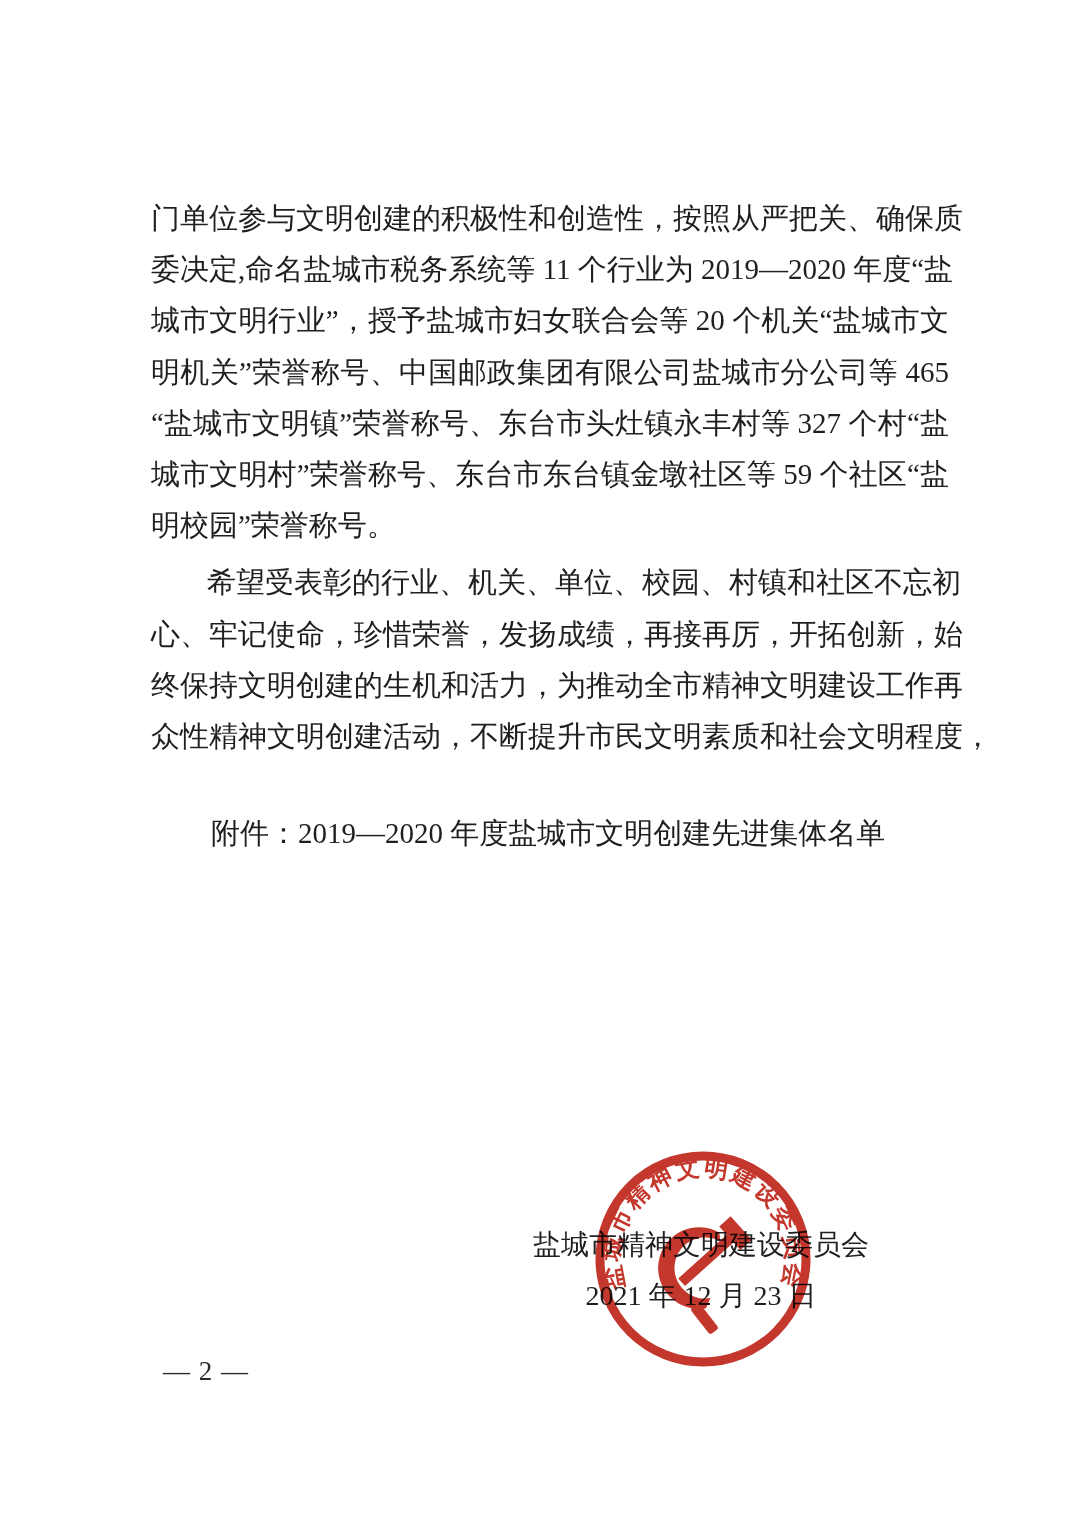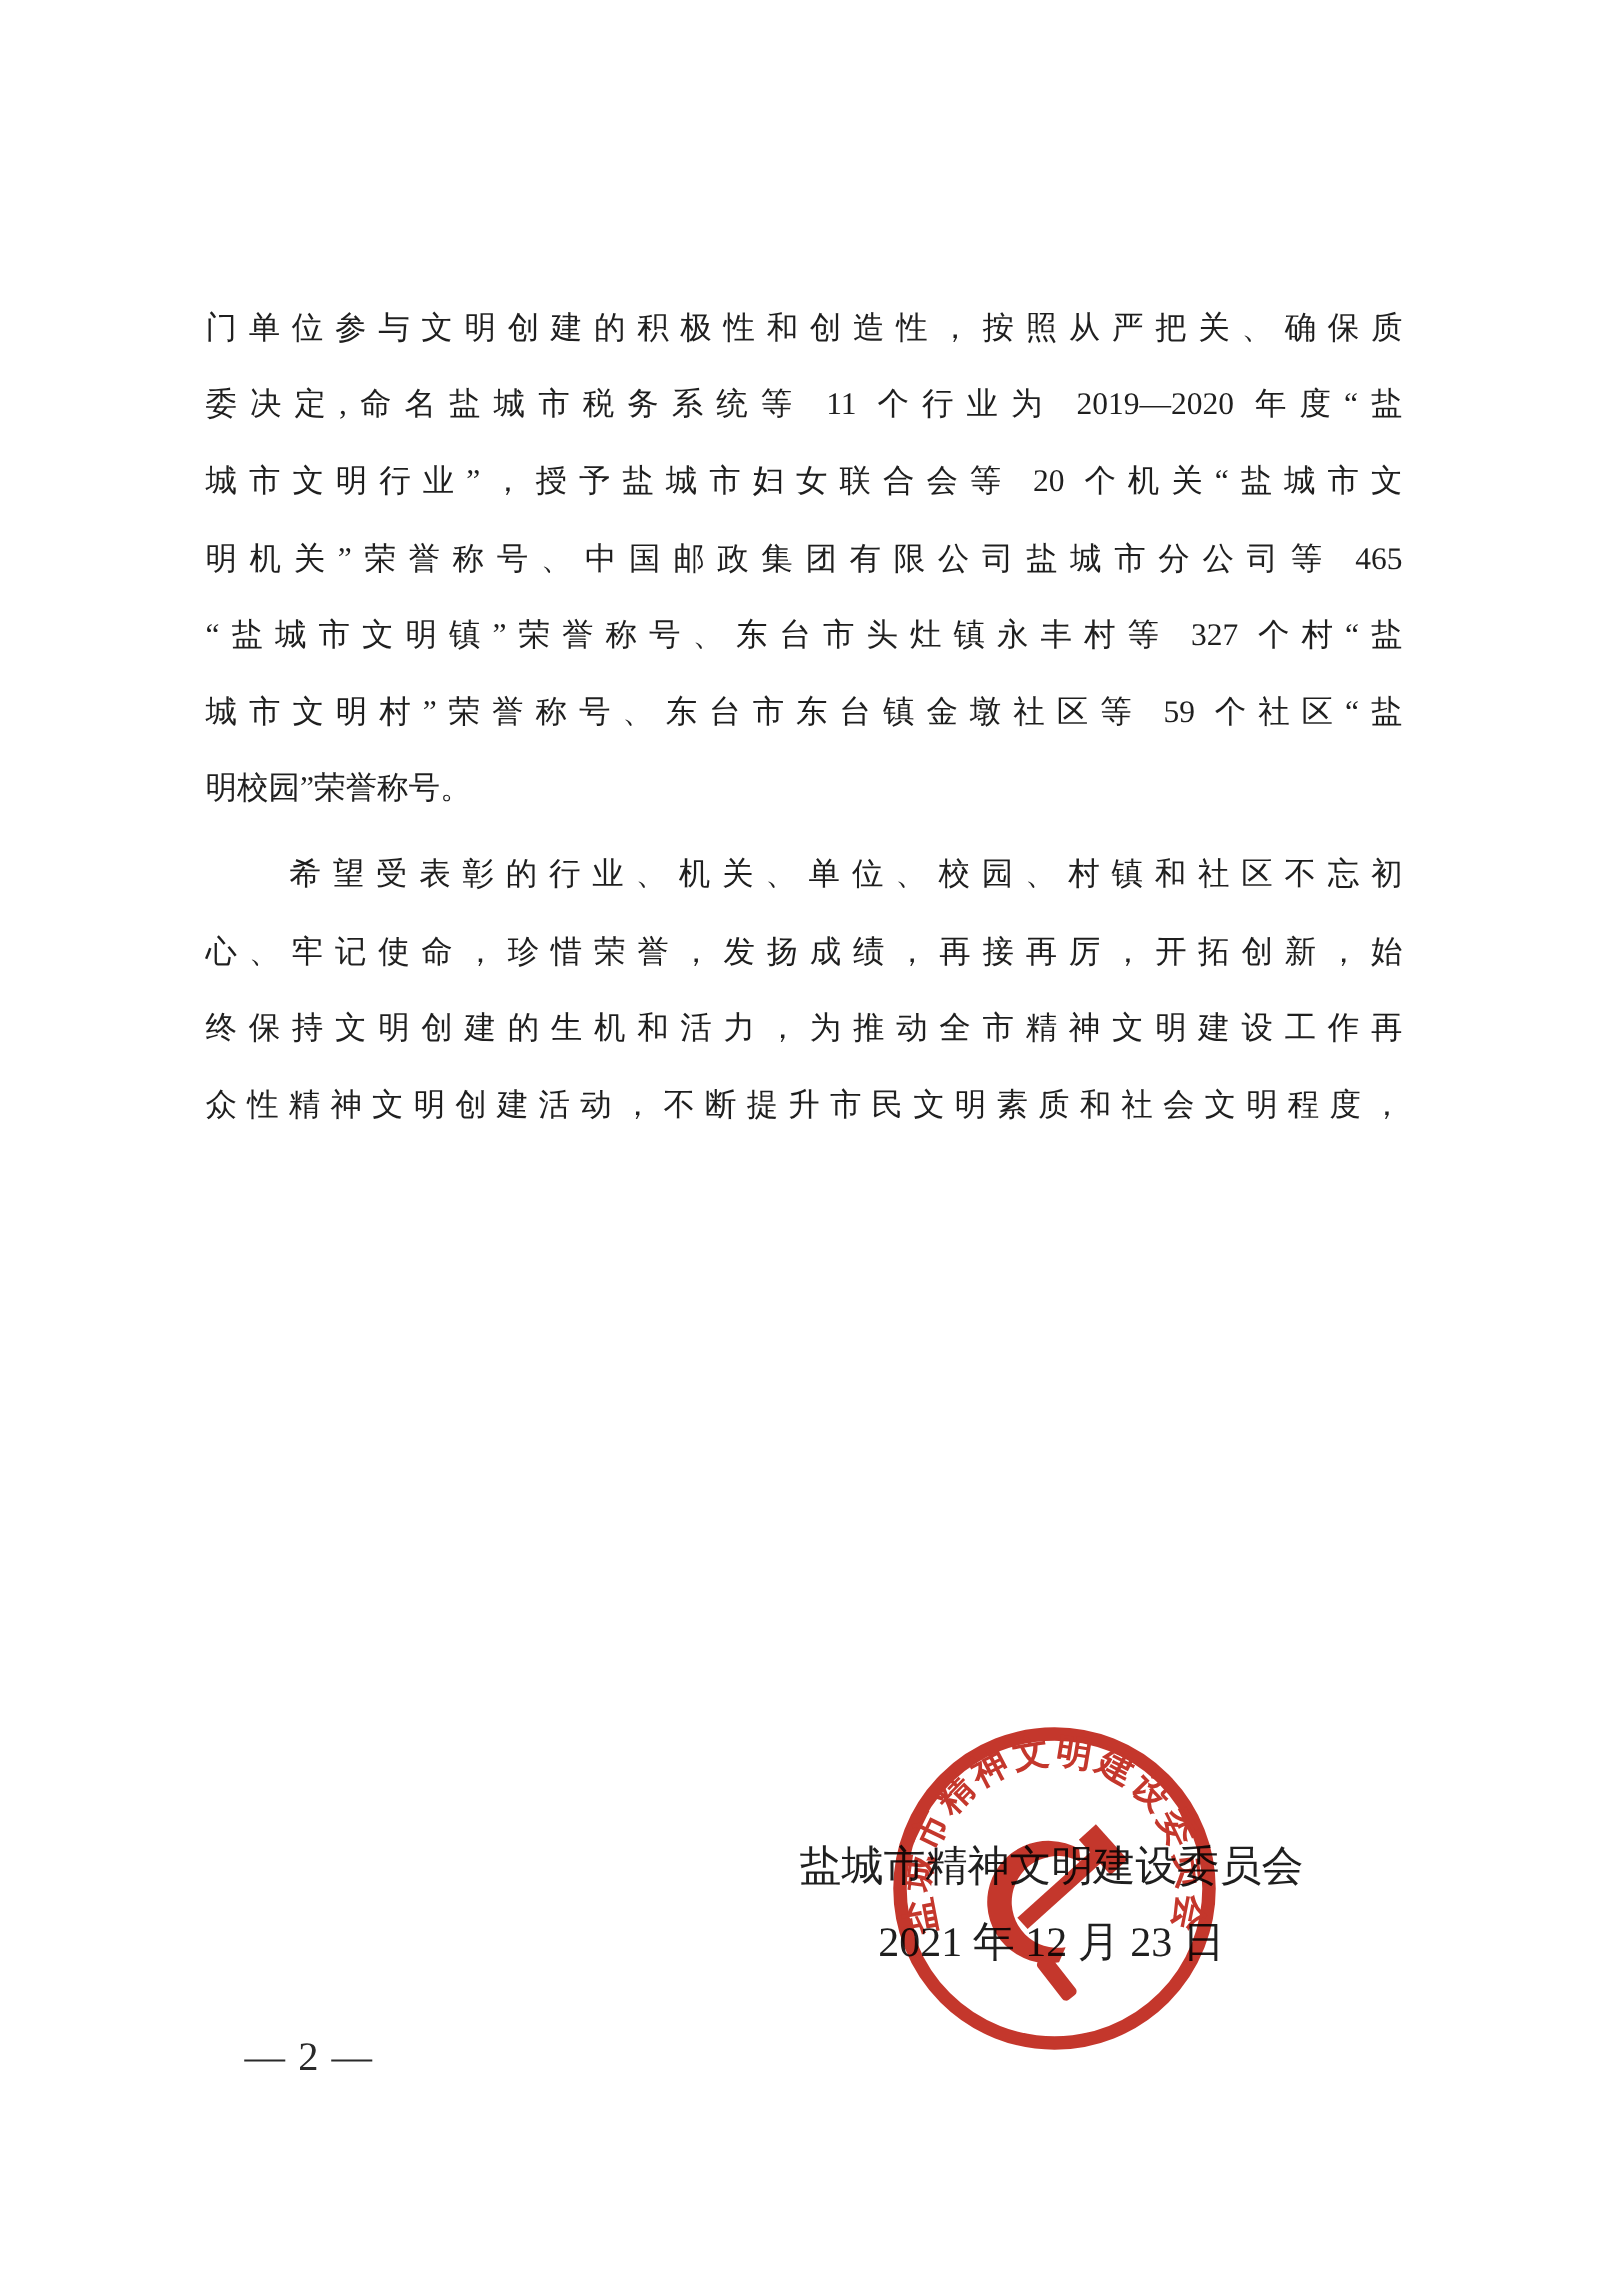--- a/index.html
+++ b/index.html
@@ -7,24 +7,24 @@
     position: relative;
     width: 1080px;
     height: 1527px;
     background: #ffffff;
     font-family: "Liberation Serif", "DejaVu Serif", serif;
     color: #1f1f1f;
     overflow: hidden;
   }
   .textblock {
     position: absolute;
-    left: 137px;
+    left: 151px;
     top: 193px;
     width: 798px;
-    font-size: 21px;
+    font-size: 29px;
     font-family: Liberation Serif, serif;
   }
   .tline {
     height: 51.2px;
     line-height: 51.2px;
     text-align: justify;
     text-align-last: justify;
     white-space: nowrap;
   }
   .tline.end { text-align-last: left; }
@@ -86,20 +86,21 @@
     <div class="tline">城市文明村”荣誉称号、东台市东台镇金墩社区等 59 个社区“盐</div>
     <div class="tline end">明校园”荣誉称号。</div>
 
     <div class="p2">
       <div class="tline indent1">希望受表彰的行业、机关、单位、校园、村镇和社区不忘初</div>
       <div class="tline">心、牢记使命，珍惜荣誉，发扬成绩，再接再厉，开拓创新，始</div>
       <div class="tline">终保持文明创建的生机和活力，为推动全市精神文明建设工作再</div>
       <div class="tline">众性精神文明创建活动，不断提升市民文明素质和社会文明程度，</div>
     </div>
 
+    <div class="attachment">附件：2019—2020 年度盐城市文明创建先进集体名单</div>
   </div>
 
   <div class="signblock">
     <div>盐城市精神文明建设委员会</div>
     <div>2021 年 12 月 23 日</div>
   </div>
 
   <div class="seal">
     <svg viewBox="0 0 226 226" xmlns="http://www.w3.org/2000/svg">
 

